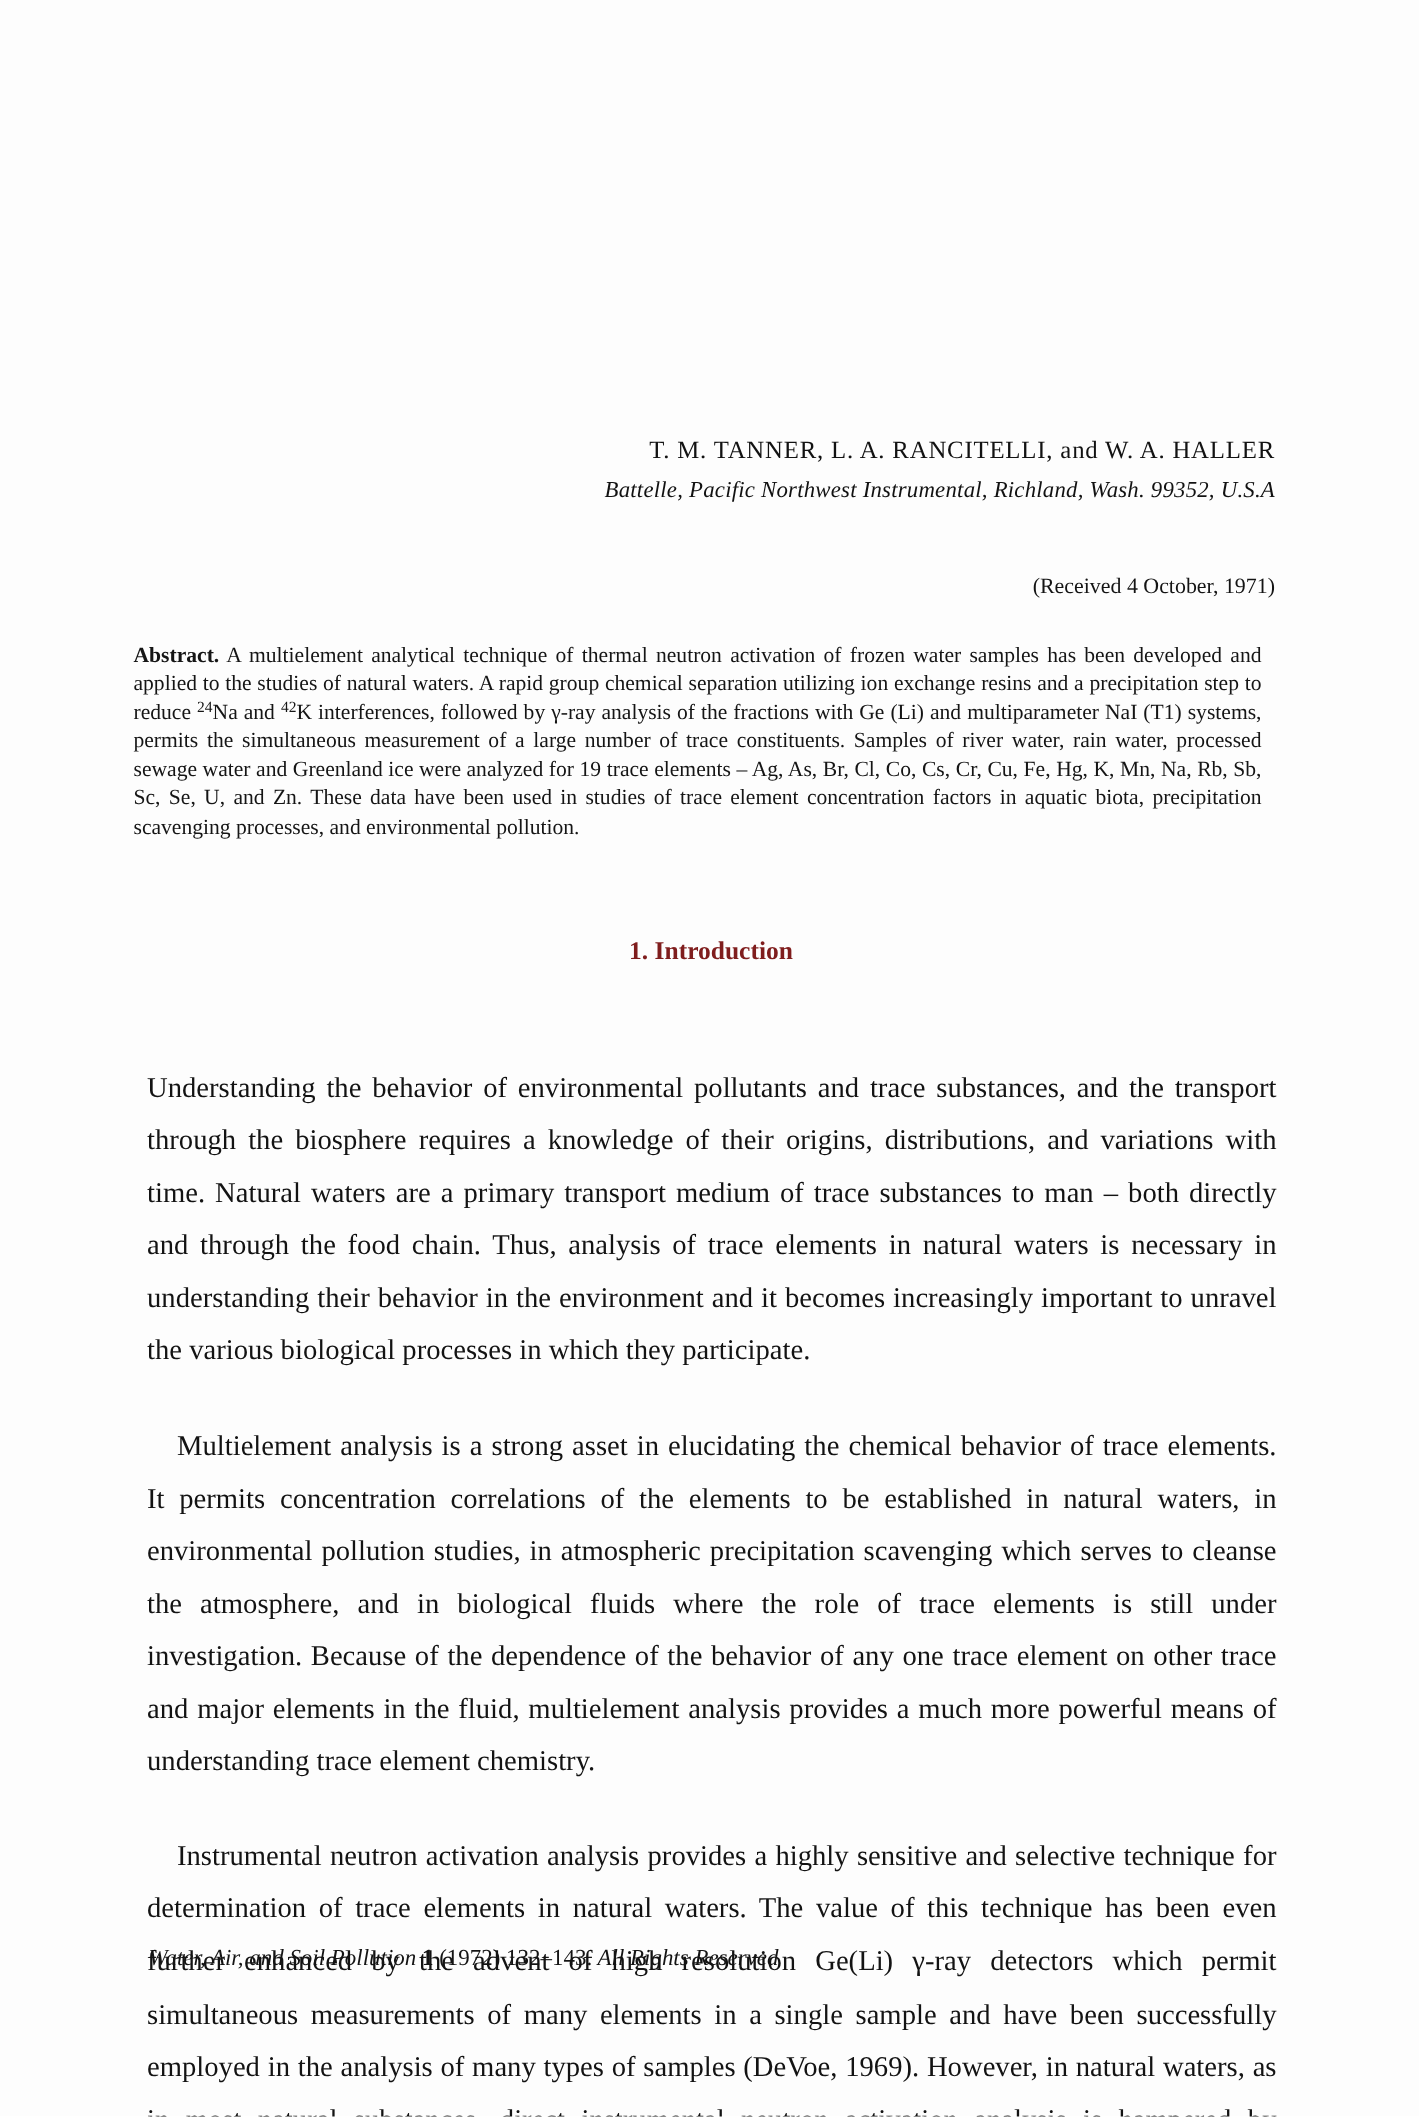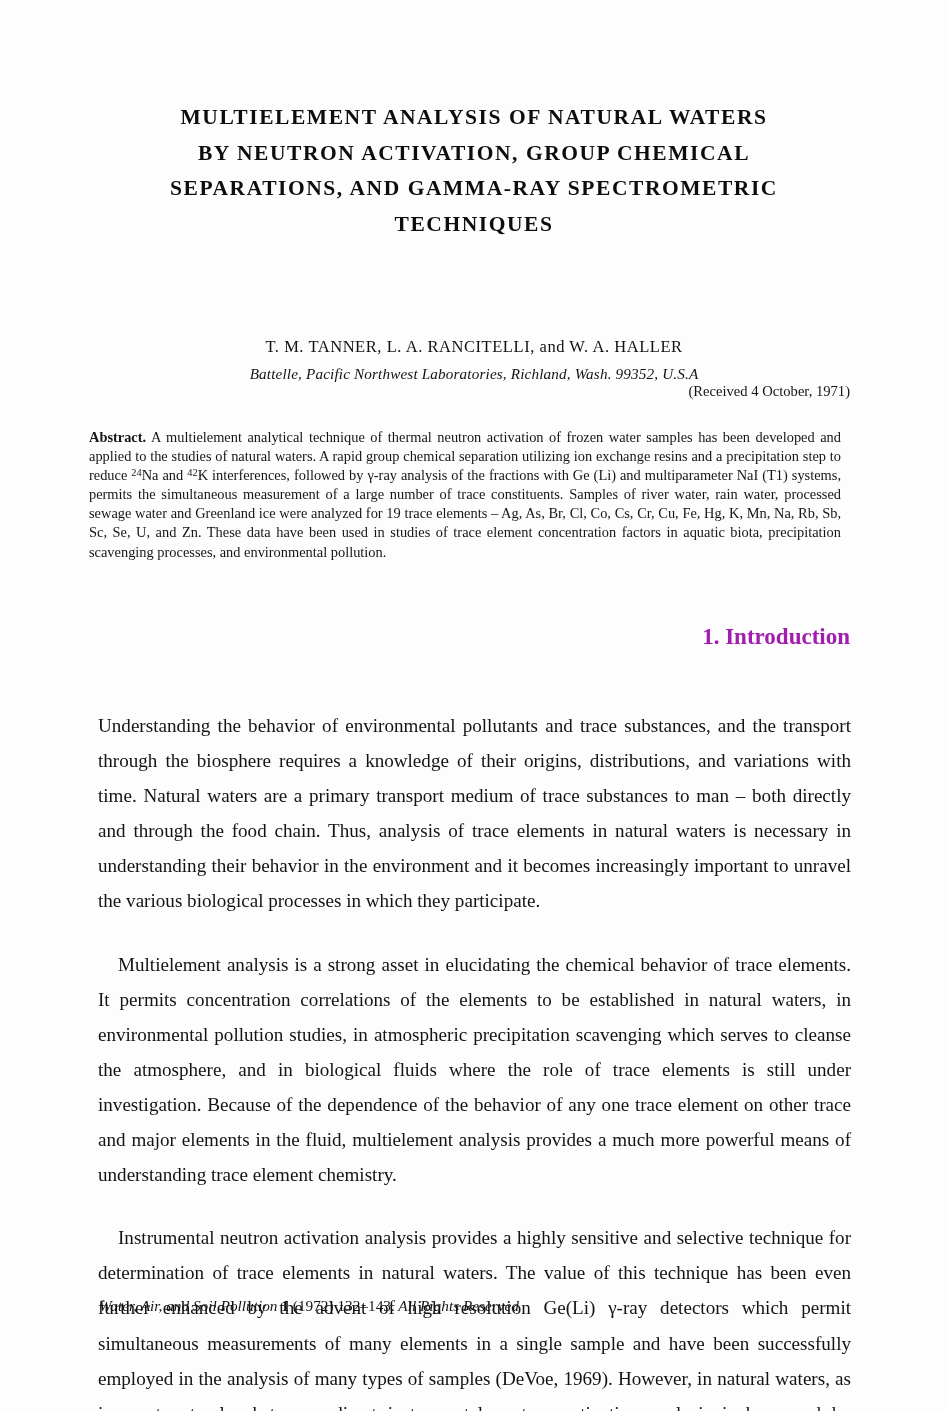--- a/index.html
+++ b/index.html
@@ -40,22 +40,21 @@
     white-space: nowrap;
     color: #0d0d0d;
   }
 
   
   .authors-block {
     position: absolute;
     left: 98px;
     top: 288px;
     width: 752px;
-    text-align: center;
-    margin-top: 47px;
+    text-align: right;
   }
   .authors {
     font-size: 16.5px;
     letter-spacing: 0.55px;
     line-height: 24px;
     color: #121212;
   }
   .affiliation {
     font-size: 15.2px;
     font-style: italic;
@@ -94,24 +93,24 @@
     vertical-align: 0.42em;
     line-height: 0;
   }
 
   
   .section-heading {
     position: absolute;
     left: 98px;
     top: 624px;
     width: 752px;
-    text-align: right;
-    font-size: 23px;
+    text-align: center;
+    font-size: 17px;
     font-weight: bold;
-    color: #a21caf;
+    color: #7f1d1d;
   }
 
   
   .body-text {
     position: absolute;
     left: 98px;
     top: 708px;
     width: 753px;
     font-size: 19.1px;
     line-height: 35.1px;
@@ -144,30 +143,24 @@
     font-weight: bold;
     font-style: normal;
   }
   .footer .roman { font-style: normal; }
 </style>
 </head>
 <body>
 
 <div class="page">
 
-  <div class="title-block">
-    <div class="title-line">MULTIELEMENT ANALYSIS OF NATURAL WATERS</div>
-    <div class="title-line">BY NEUTRON ACTIVATION, GROUP CHEMICAL</div>
-    <div class="title-line">SEPARATIONS, AND GAMMA-RAY SPECTROMETRIC</div>
-    <div class="title-line">TECHNIQUES</div>
-  </div>
 
   <div class="authors-block">
     <div class="authors">T. M. TANNER, L. A. RANCITELLI, and W. A. HALLER</div>
-    <div class="affiliation">Battelle, Pacific Northwest Laboratories, Richland, Wash. 99352, U.S.A</div>
+    <div class="affiliation">Battelle, Pacific Northwest Instrumental, Richland, Wash. 99352, U.S.A</div>
   </div>
 
   <div class="received">(Received 4 October, 1971)</div>
 
   <div class="abstract">
     <b>Abstract.</b><span> A multielement analytical technique of thermal neutron activation of frozen water samples has been developed and applied to the studies of natural waters. A rapid group chemical separation utilizing ion exchange resins and a precipitation step to reduce </span><sup>24</sup><span>Na and </span><sup>42</sup><span>K interferences, followed by γ-ray analysis of the fractions with Ge (Li) and multiparameter NaI (T1) systems, permits the simultaneous measurement of a large number of trace constituents. Samples of river water, rain water, processed sewage water and Greenland ice were analyzed for 19 trace elements – Ag, As, Br, Cl, Co, Cs, Cr, Cu, Fe, Hg, K, Mn, Na, Rb, Sb, Sc, Se, U, and Zn. These data have been used in studies of trace element concentration factors in aquatic biota, precipitation scavenging processes, and environmental pollution.</span>
   </div>
 
   <div class="section-heading">1. Introduction</div>
 

